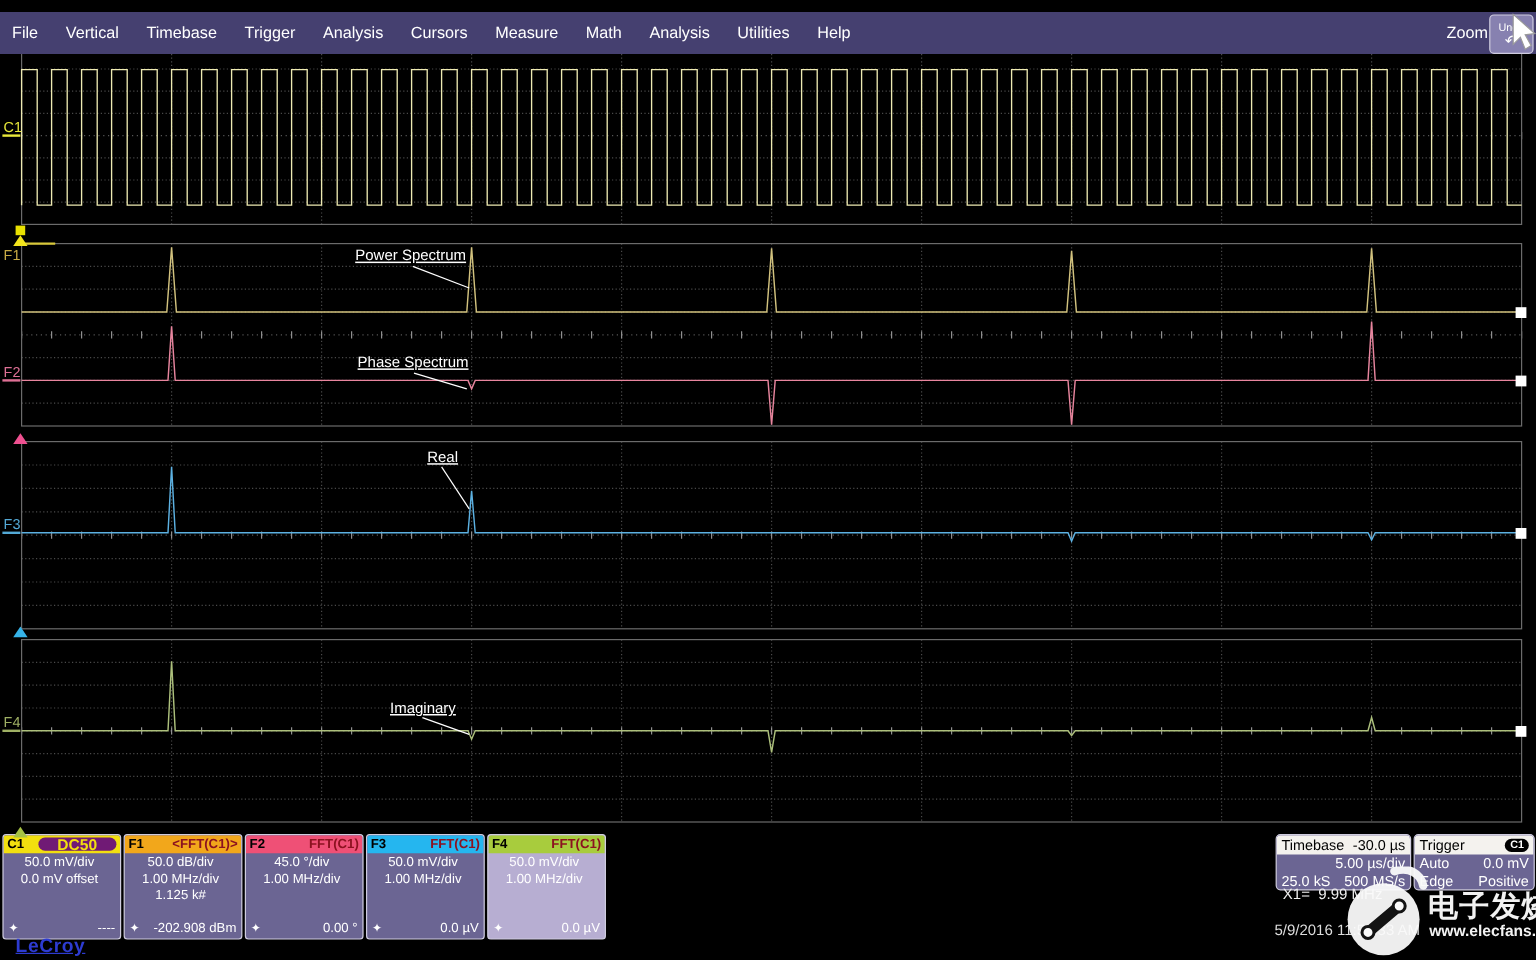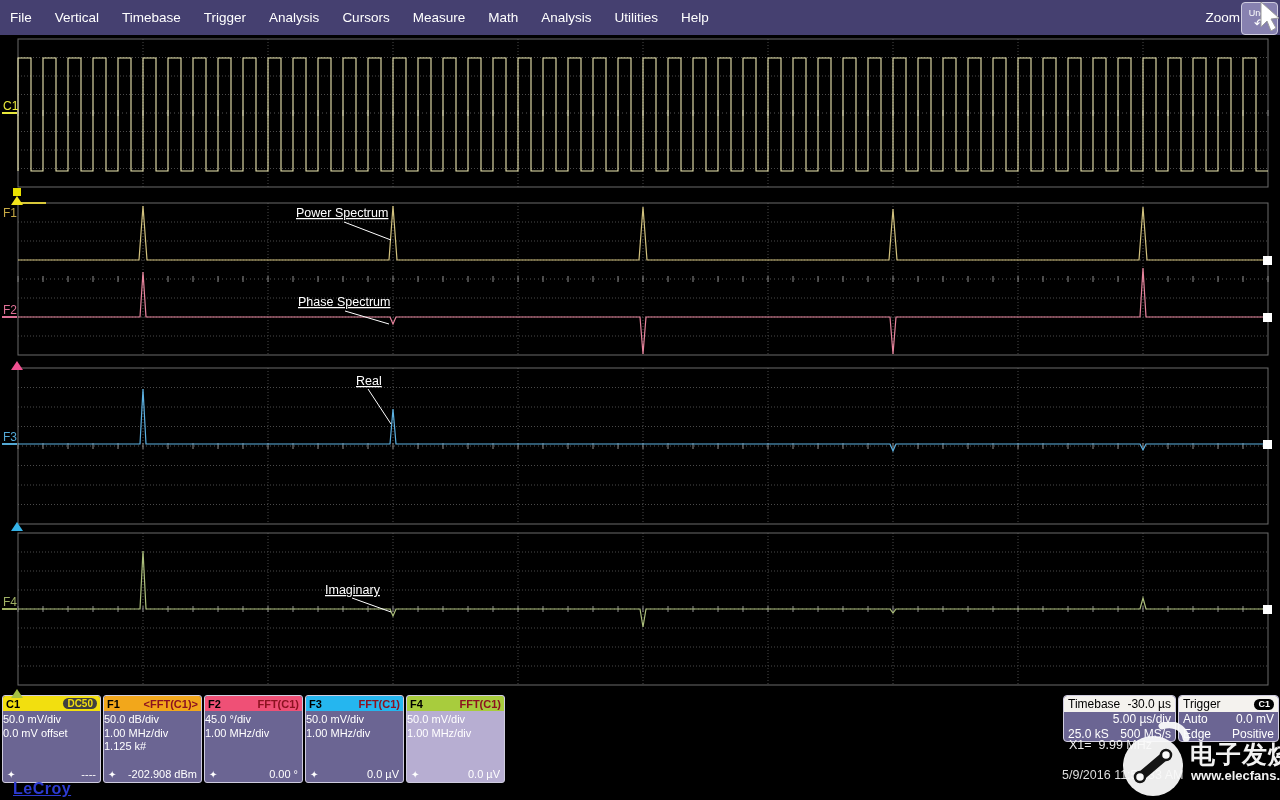--- a/index.html
+++ b/index.html
@@ -1,43 +1,43 @@
 <!DOCTYPE html>
 <html><head>
 <meta charset="utf-8">
 <style>
   html,body{margin:0;padding:0;background:#000;width:1280px;height:800px;overflow:hidden;
     font-family:"Liberation Sans",sans-serif;}
   #stage{position:relative;width:1280px;height:800px;background:#000;}
 
   
-  #menubar{position:absolute;left:0;top:0;width:1280px;height:35px;background:#454070;
+  #menubar{position:absolute;left:0;top:10px;width:1280px;height:35px;background:#454070;
     display:flex;align-items:center;padding:0 10px;box-sizing:border-box;gap:23px;z-index:20;}
   #menubar .mi{color:#fff;font-size:13.5px;cursor:default;}
   #zoom-label{margin-left:auto;margin-right:30px;color:#fff;font-size:13.5px;}
   #undo-btn{position:absolute;right:2px;top:2px;width:35px;height:31px;background:#8781b0;
     border:1px solid #cfccdf;border-radius:4px;color:#fff;display:flex;flex-direction:column;
     align-items:center;justify-content:center;line-height:10px;}
   #undo-btn .t{font-size:9px;}
   #undo-btn .a{font-size:13px;margin-top:1px;}
   #cursor{position:absolute;left:1258px;top:1px;z-index:60;}
 
   
   #scope-wrap{position:absolute;left:0;top:0;width:1280px;height:800px;z-index:1;}
 
   
   .desc{position:absolute;top:695px;width:99px;height:88px;background:#6b6593;
     border:1px solid #cfccdf;border-radius:3px;box-sizing:border-box;overflow:hidden;}
   .desc.sel{background:#b7aed2;}
   .desc-h{height:15px;display:flex;align-items:center;justify-content:space-between;
     padding:0 3px;font-size:11px;font-weight:bold;color:#000;border-radius:2px 2px 0 0;}
   .desc-h .fftname{color:#8c1220;}
-  .badge{background:#404040;color:#f2df0f;font-size:10px;font-weight:bold;border-radius:7px;
-    padding:0 4px;line-height:11px;}
-  .desc-b{padding:2px 4px 0 0;text-align:left;color:#fff;font-size:11px;line-height:13.5px;}
+  .badge{background:#701a75;color:#f2df0f;font-size:13px;font-weight:bold;border-radius:7px;
+    padding:0 16px;line-height:11px;}
+  .desc-b{padding:2px 4px 0 0;text-align:center;color:#fff;font-size:11px;line-height:13.5px;}
   .desc-f{position:absolute;left:0;right:0;bottom:2px;display:flex;justify-content:space-between;
     align-items:center;padding:0 4px;color:#fff;font-size:11px;}
   .desc-f .star{font-size:10px;color:#fff;}
 
   
   .tbox{position:absolute;top:695px;background:#6b6593;border:1px solid #cfccdf;
     border-radius:4px;box-sizing:border-box;overflow:hidden;}
   .tbox-h{height:16px;background:#f4f2ee;color:#000;font-size:12px;display:flex;
     align-items:center;justify-content:space-between;padding:0 4px;border-radius:3px 3px 0 0;}
   .tbox-h .ttl{font-size:12px;}

